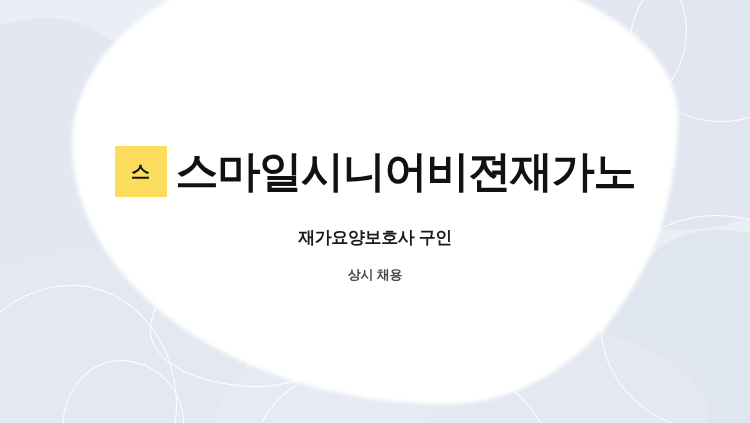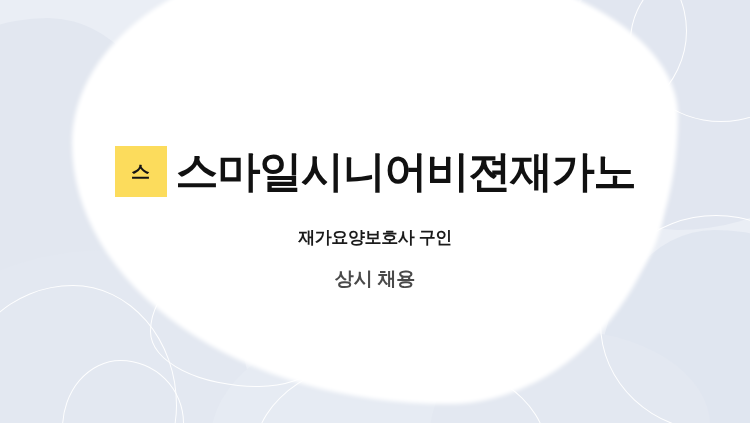--- a/index.html
+++ b/index.html
@@ -141,21 +141,21 @@
     color: #1b1b1b;
     letter-spacing: -0.4px;
   }
 
   .caption {
     position: absolute;
     left: 0;
     right: 0;
     top: 266px;
     text-align: center;
-    font-size: 19px;
+    font-size: 13px;
     font-weight: 700;
     color: #4a4a4a;
     letter-spacing: -0.2px;
   }
 </style>
 </head>
 <body>
 
 <div id="card">
 

